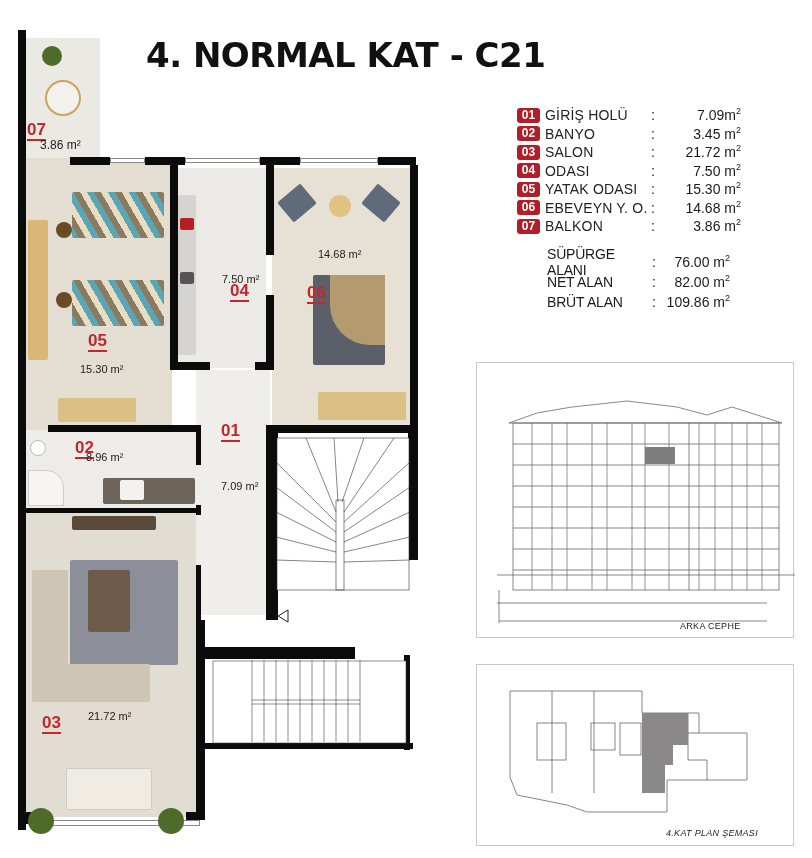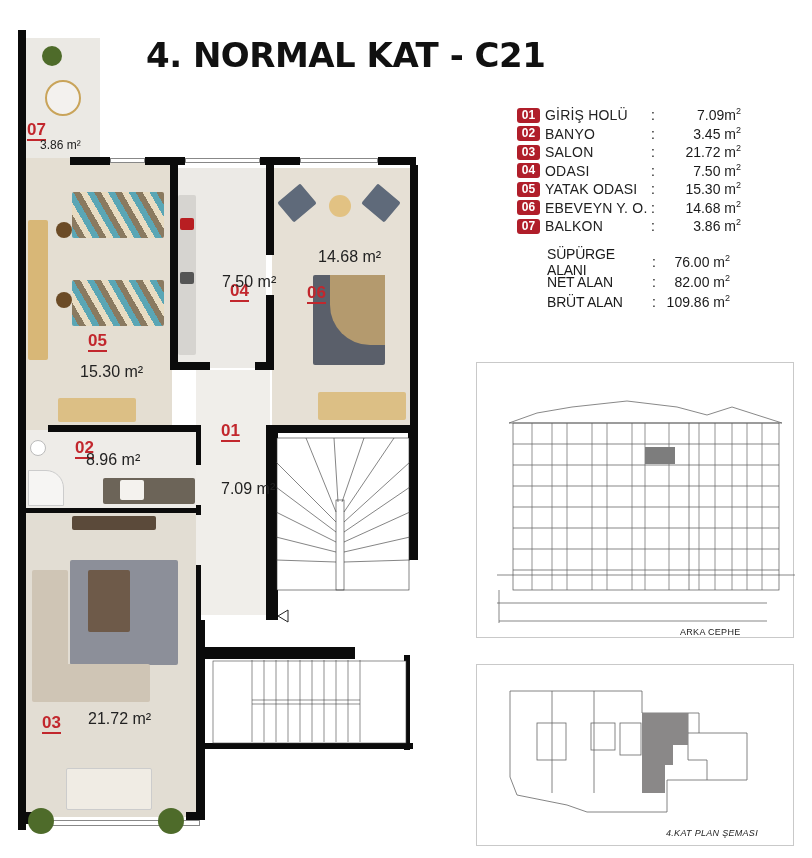--- a/index.html
+++ b/index.html
@@ -26,21 +26,21 @@
   .panel { position: absolute; border: 1px solid #c9c9c9; background: #fff; }
   .elev { left: 476px; top: 362px; width: 318px; height: 276px; }
   .keyplan { left: 476px; top: 664px; width: 318px; height: 182px; }
   .panel-caption { position: absolute; font-size: 9px; color: #222; letter-spacing: 0.3px; }
 
   
   .plan { position: absolute; left: 0; top: 30px; width: 470px; height: 828px; }
   .floor { position: absolute; background: #e8e4dc; }
   .wall { position: absolute; background: #0b0b0b; }
   .room-num { position: absolute; color: #c2272d; font-size: 17px; font-weight: 700; border-bottom: 2px solid #c2272d; line-height: 16px; padding-bottom: 1px; }
-  .room-area { position: absolute; font-size: 16px; color: #222; white-space: nowrap; }
+  .room-area { position: absolute; font-size: 11px; color: #222; white-space: nowrap; }
   .furn { position: absolute; border-radius: 2px; }
   .win { position: absolute; background: #fff; border: 1px solid #888; }
 </style>
 </head>
 <body>
 
 <div class="title">
   <div>4. NORMAL KAT - C21</div>
 </div>
 
@@ -143,21 +143,21 @@
         <line x1="285" y1="60" x2="285" y2="227"></line>
       </g>
 
       <line x1="20" y1="212" x2="318" y2="212"></line>
       <line x1="20" y1="240" x2="290" y2="240"></line>
       <line x1="22" y1="227" x2="22" y2="260"></line>
       <line x1="22" y1="258" x2="290" y2="258"></line>
     </g>
     <rect x="168" y="84" width="30" height="17" fill="#7d7d7d"></rect>
   </svg>
-  <div class="panel-caption" style="left:203px; top:264px;">ARKA CEPHE</div>
+  <div class="panel-caption" style="left:203px; top:258px;">ARKA CEPHE</div>
 </div>
 
 <div class="panel keyplan">
   <svg width="318" height="182" viewBox="0 0 318 182">
     <g stroke="#666" stroke-width="0.8" fill="none">
       <polyline points="33,26 165,26 165,48 211,48 211,68 270,68 270,115 190,115 190,147 110,147 90,140 40,130 33,112 33,26"></polyline>
       <line x1="75" y1="26" x2="75" y2="128"></line>
       <line x1="117" y1="26" x2="117" y2="128"></line>
       <rect x="60" y="58" width="29" height="37"></rect>
       <rect x="114" y="58" width="24" height="27"></rect>

